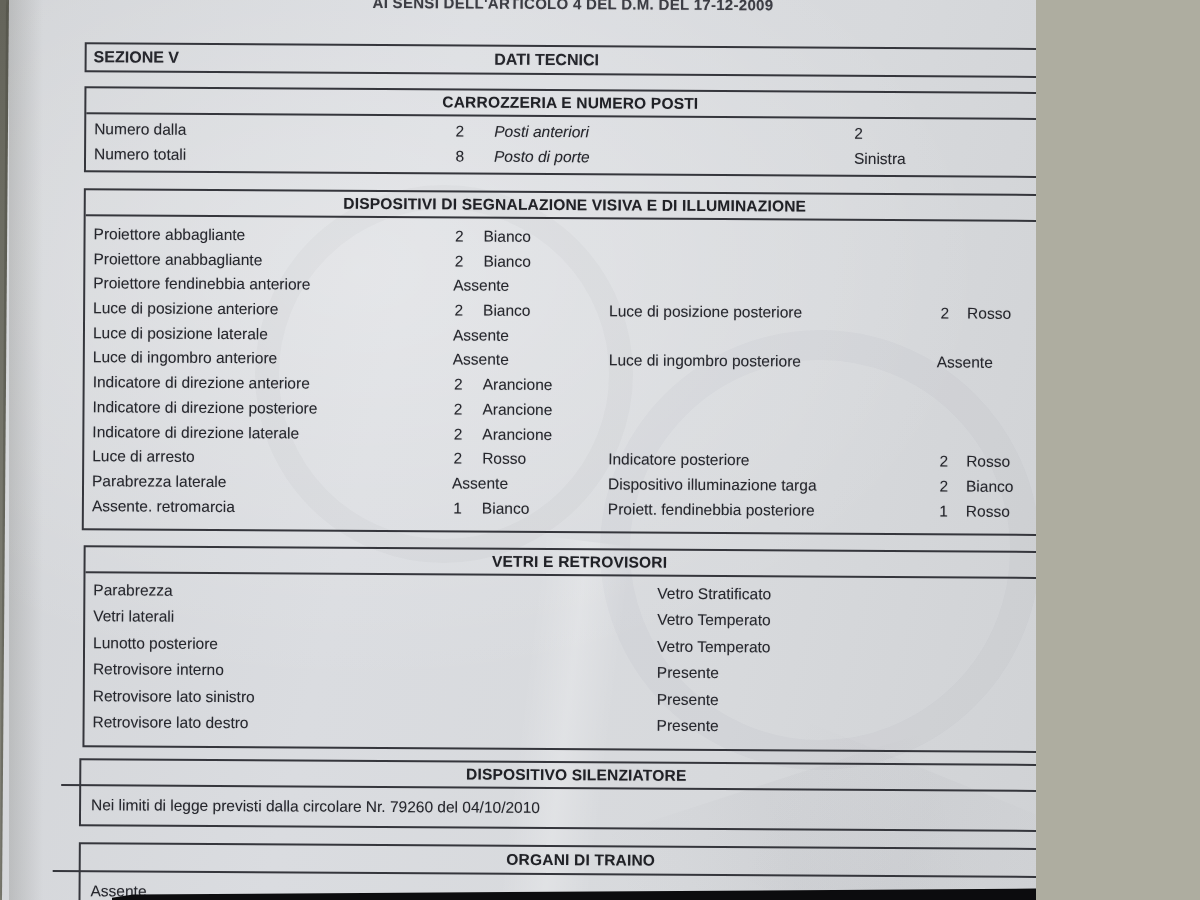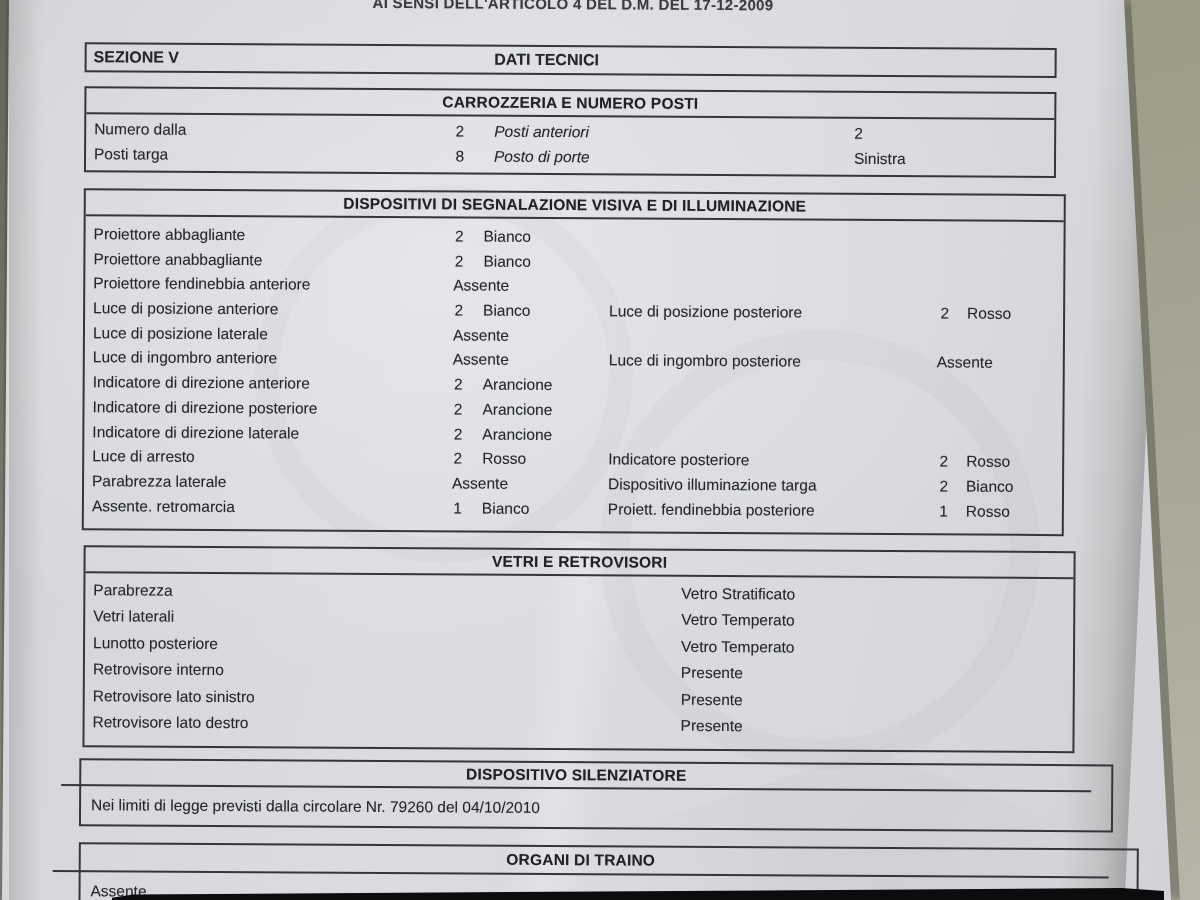--- a/index.html
+++ b/index.html
@@ -1,17 +1,17 @@
 <!DOCTYPE html>
 <html><head>
 <meta charset="utf-8">
 <style>
   html,body{margin:0;padding:0;background:#aeada0;}
   .scene{
-    position:relative;width:1200px;height:900px;overflow:hidden;
+    position:relative;width:1036px;height:900px;overflow:hidden;
     background:linear-gradient(168deg,#96957f 0%,#a3a290 45%,#b6b5a7 100%);
     font-family:"Liberation Sans","DejaVu Sans",sans-serif;color:#26272d;
   }
   .left-strip{position:absolute;left:0;top:0;width:11px;height:900px;
     background:linear-gradient(#64645a,#85857a);}
   .paper-shadow{position:absolute;inset:0;
     clip-path:polygon(6px 0,1131px 0,1180px 900px,0px 900px);
     background:rgba(72,72,62,.45);filter:blur(4px);}
   .paper{position:absolute;inset:0;
     clip-path:polygon(9px 0,1124px 0,1171px 900px,2px 900px);
@@ -74,21 +74,21 @@
   .d-label2{left:524px;}
   .d-count2{left:838px;width:26px;text-align:right;}
   .d-status2{left:882px;}
   .no-count2 .d-status2{left:852px;}
 
   
   .vetri{left:87px;top:545px;width:988px;height:198px;}
   .vetri .body{position:relative;padding-top:8px;}
   .vrow{position:relative;height:26.4px;font-size:15.5px;}
   .v-label{left:8px;}
-  .v-value{left:572px;margin-left:24px;}
+  .v-value{left:572px;}
 
   
   .sil{left:84px;top:758px;width:1030px;height:64px;}
   .sil .box-title{transform:translateX(-20px);}
   .sil-text{position:absolute;left:10px;top:36px;font-size:15.5px;white-space:nowrap;}
 
   
   .org{left:84px;top:842px;width:1056px;height:120px;}
   .org .box-title{height:26px;line-height:26px;transform:translateX(-28px);}
   .org-text{position:absolute;left:10px;top:38px;font-size:15.5px;}
@@ -124,21 +124,21 @@
       <div class="box carr">
         <div class="box-title">CARROZZERIA E NUMERO POSTI</div>
         <div class="body">
           <div class="crow">
             <span class="dc c-label">Numero dalla</span>
             <span class="dc c-val1">2</span>
             <span class="dc c-label2">Posti anteriori</span>
             <span class="dc c-val2">2</span>
           </div>
           <div class="crow">
-            <span class="dc c-label">Posti targa</span>
+            <span class="dc c-label">Numero totali</span>
             <span class="dc c-val1">8</span>
             <span class="dc c-label2">Posto di porte</span>
             <span class="dc c-val2">Sinistra</span>
           </div>
         </div>
       </div>
 
       <div class="box disp">
         <div class="box-title">DISPOSITIVI DI SEGNALAZIONE VISIVA E DI ILLUMINAZIONE</div>
         <div class="body">

